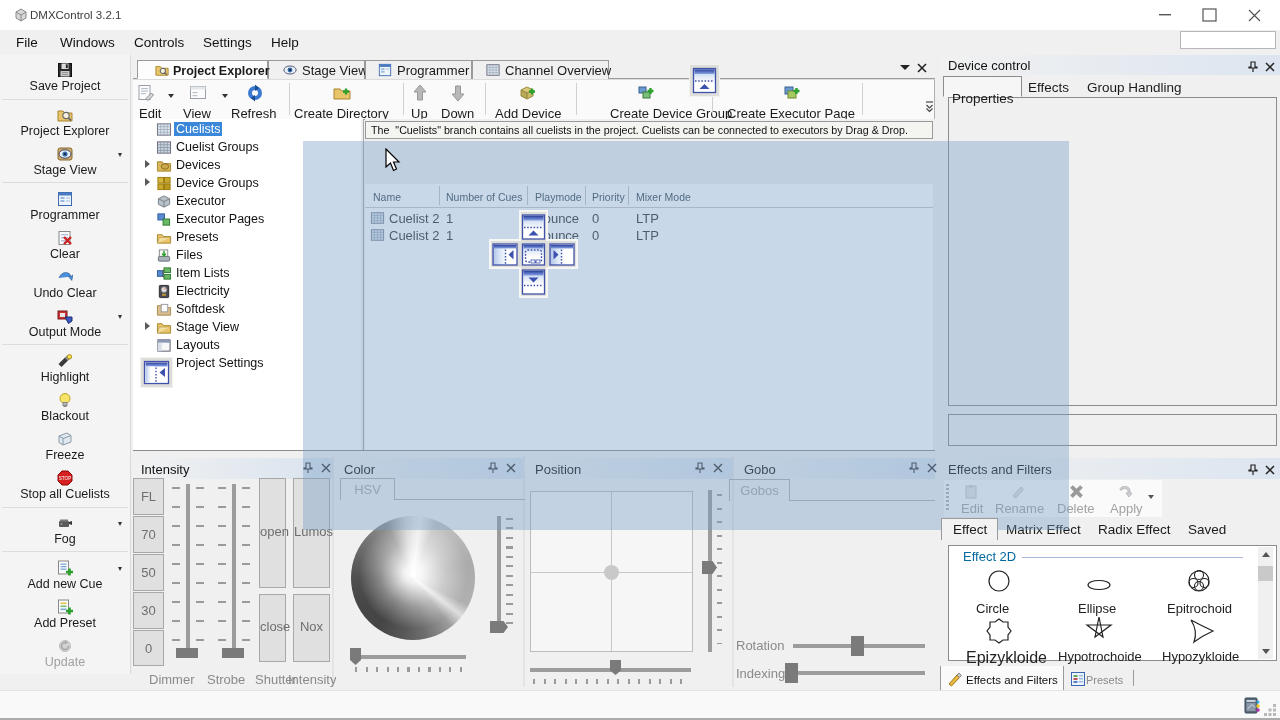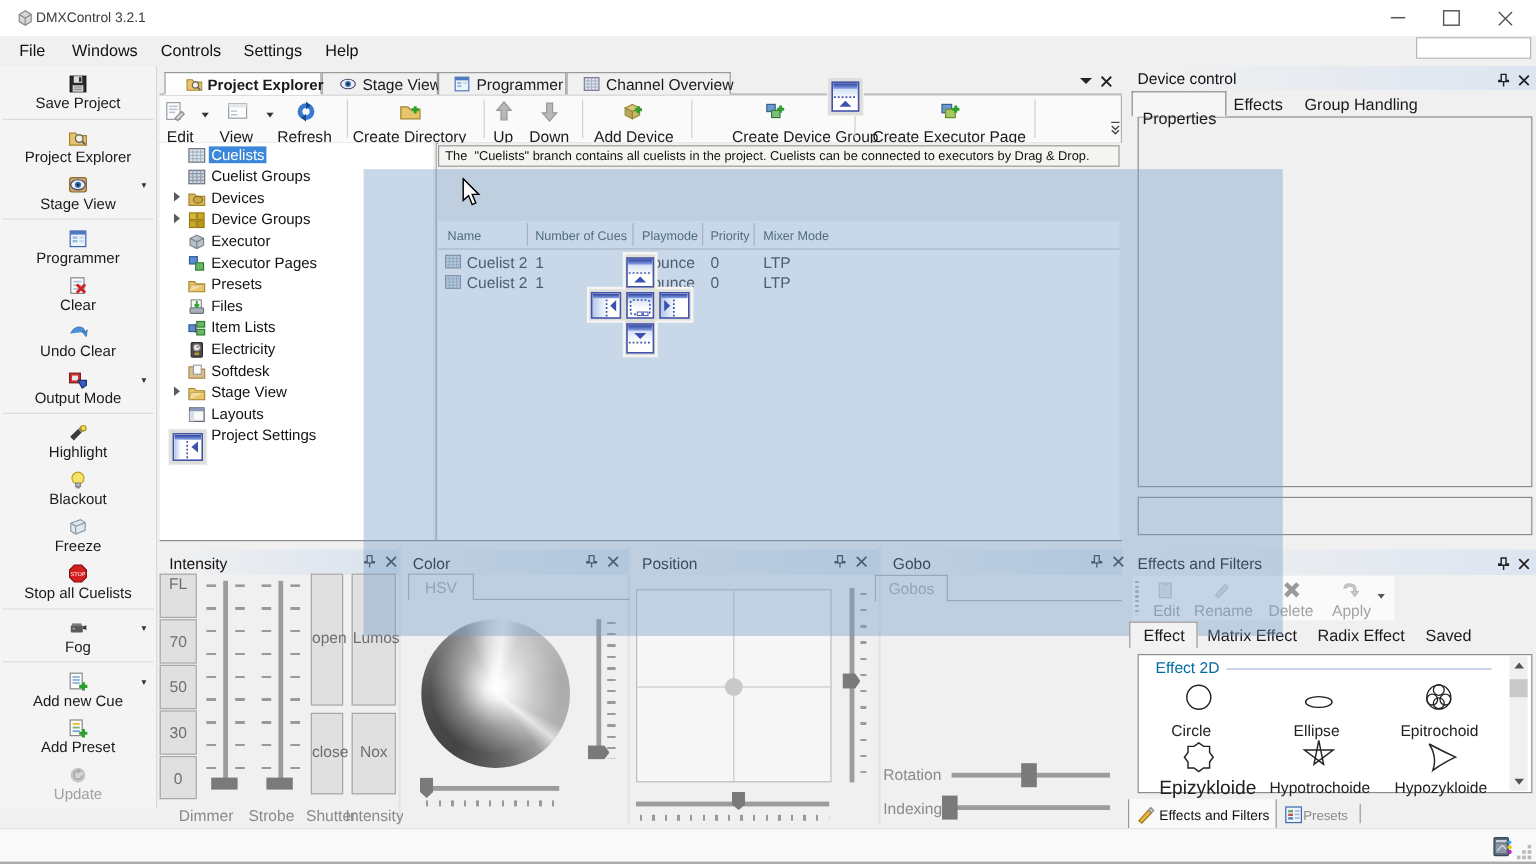--- a/index.html
+++ b/index.html
@@ -504,21 +504,21 @@
       <div class="ptitle">
           <span class="ptext">Intensity</span>
         <svg class="pin" style="left:168px" viewBox="0 0 14 14">
             <path d="M5 2 L9 2 L9 7 L11 7 L11 8 L3 8 L3 7 L5 7 Z M7 8 L7 12" stroke="#333" fill="none" stroke-width="1.1"></path>
           </svg>
         <svg class="px" style="left:186px" viewBox="0 0 14 14">
             <path d="M3 3 L11 11 M11 3 L3 11" stroke="#333" stroke-width="1.4"></path>
           </svg>
       </div>
     </div>
-    <div class="greybtn" style="left:133px;top:478px;width:31px;height:37px;">FL</div>
+    <div class="greybtn" style="left:133px;top:478px;width:31px;height:37px;padding-top:10px;">FL</div>
     <div class="greybtn" style="left:133px;top:516px;width:31px;height:37px;padding-top:10px;">70</div>
     <div class="greybtn" style="left:133px;top:554px;width:31px;height:37px;padding-top:10px;">50</div>
     <div class="greybtn" style="left:133px;top:592px;width:31px;height:37px;padding-top:10px;">30</div>
     <div class="greybtn" style="left:133px;top:630px;width:31px;height:36px;padding-top:10px;">0</div>
     <div class="abs ticksv" style="left:172px;top:487px;"></div>
     <div class="abs ticksv" style="left:196px;top:487px;"></div>
     <div class="vtrack" style="left:186px;top:484px;height:172px;"></div>
     <div class="thumb" style="left:176px;top:648px;width:22px;height:10px;"></div>
     <div class="abs ticksv" style="left:218px;top:487px;"></div>
     <div class="abs ticksv" style="left:242px;top:487px;"></div>

